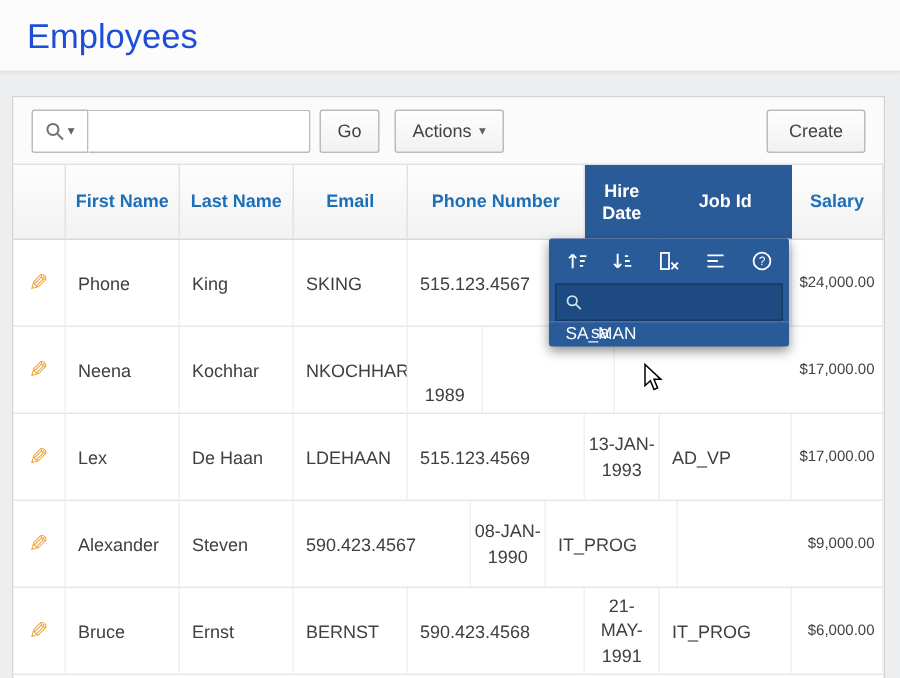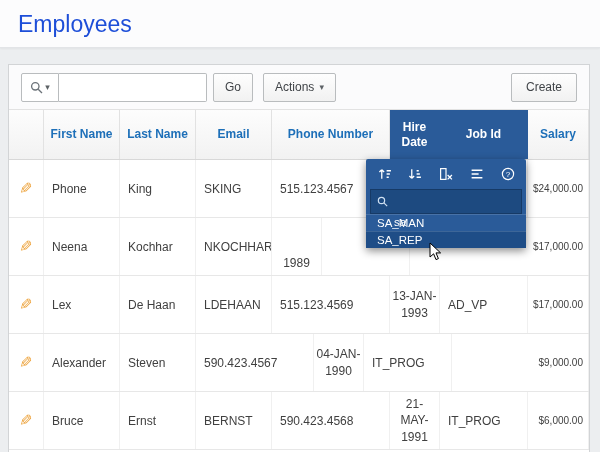--- a/index.html
+++ b/index.html
@@ -139,21 +139,21 @@
         <div class="cell c-salary">$17,000.00</div>
       </div>
 
       <div class="row">
         <div class="cell c-edit">
             <span class="pencil">✎</span>
           </div>
         <div class="cell c-first">Alexander</div>
         <div class="cell c-last">Steven</div>
         <div class="cell c-phone">590.423.4567</div>
-        <div class="cell c-hire">04-JAN-1990</div>
+        <div class="cell c-hire">08-JAN-1990</div>
         <div class="cell c-job">IT_PROG</div>
         <div class="cell c-salary">$9,000.00</div>
       </div>
 
       <div class="row">
         <div class="cell c-edit">
             <span class="pencil">✎</span>
           </div>
         <div class="cell c-first">Bruce</div>
         <div class="cell c-last">Ernst</div>
@@ -200,21 +200,20 @@
       </span>
     </div>
     <div class="menu-search">
       <svg width="11" height="11" viewBox="0 0 13 13">
         <circle cx="5.3" cy="5.3" r="3.7" fill="none" stroke="#cfe0f2" stroke-width="1.4"></circle>
         <path d="M8.2 8.2 L12 12" stroke="#cfe0f2" stroke-width="1.4"></path>
       </svg>
       <input type="text" value="sa" style="">
     </div>
     <div class="menu-item">SA_MAN</div>
-    <div class="menu-item hover">SA_REP</div>
   </div>
 
   <div class="cursor">
     <svg width="13" height="19" viewBox="0 0 13 19">
       <polygon points="1,1 1,15 4.6,11.8 7,17.6 9.4,16.6 7,10.9 11.6,10.9" fill="#fff" stroke="#000" stroke-width="1"></polygon>
     </svg>
   </div>
 
 </div>
 

